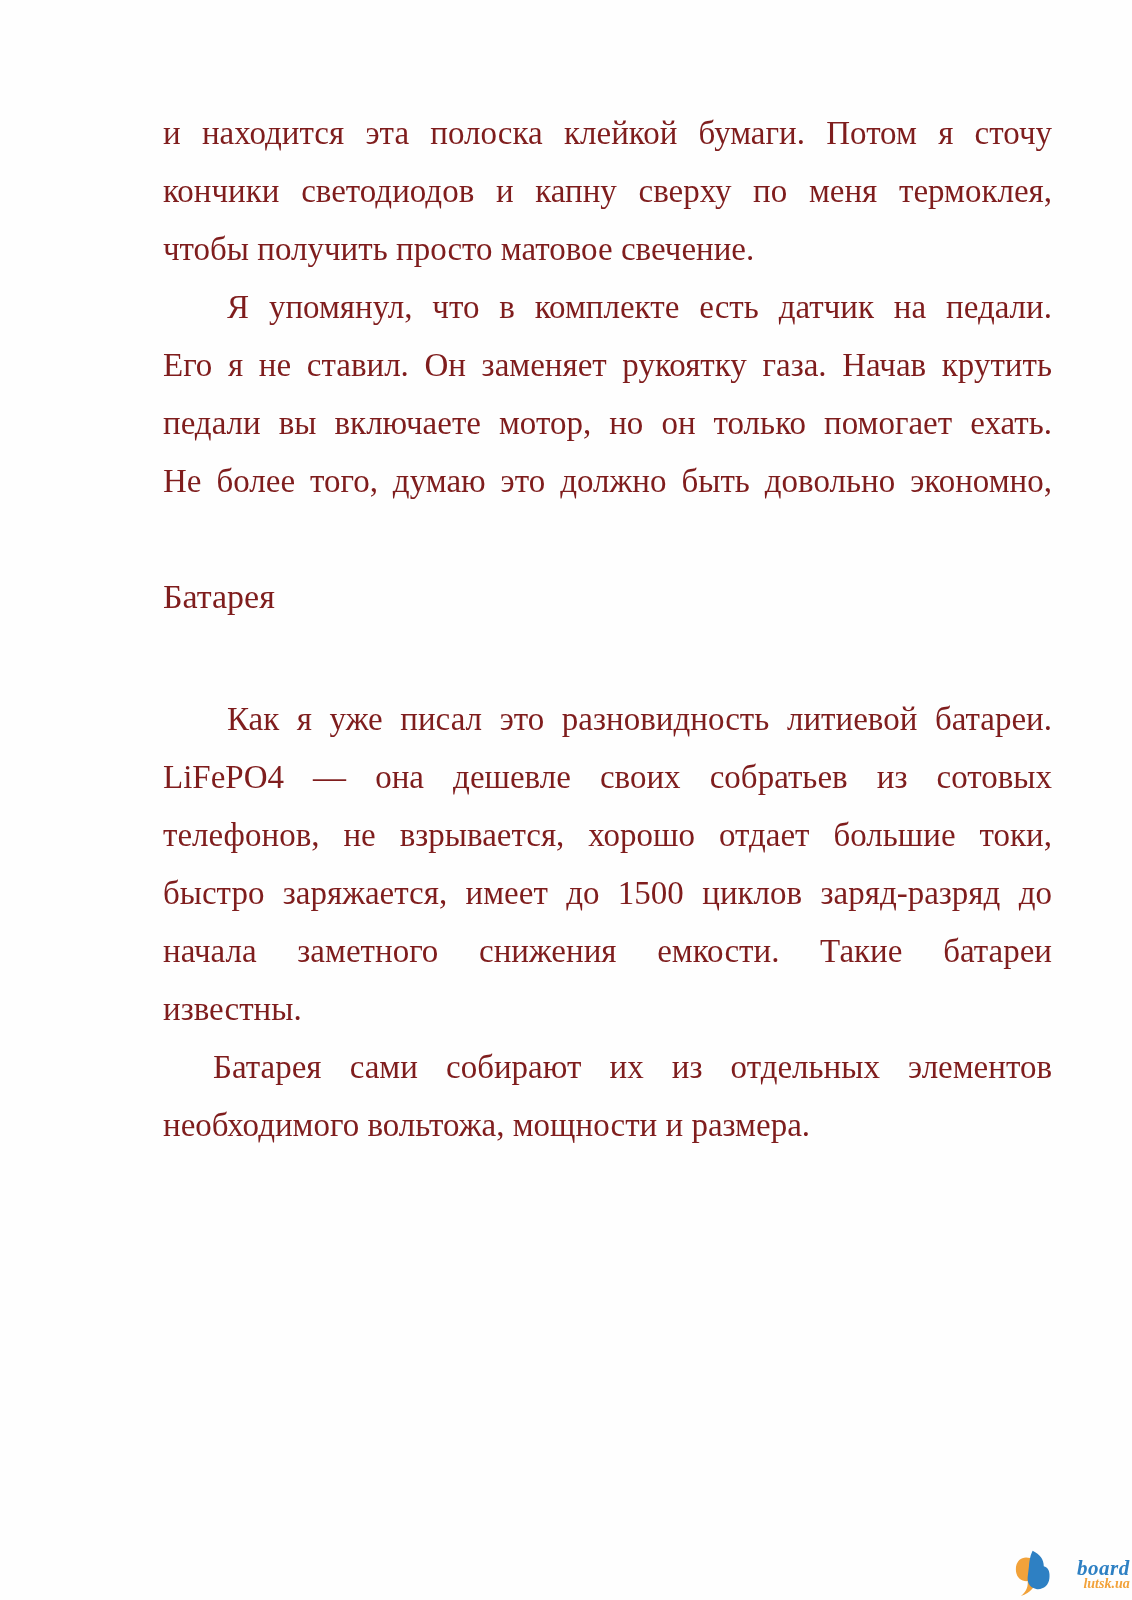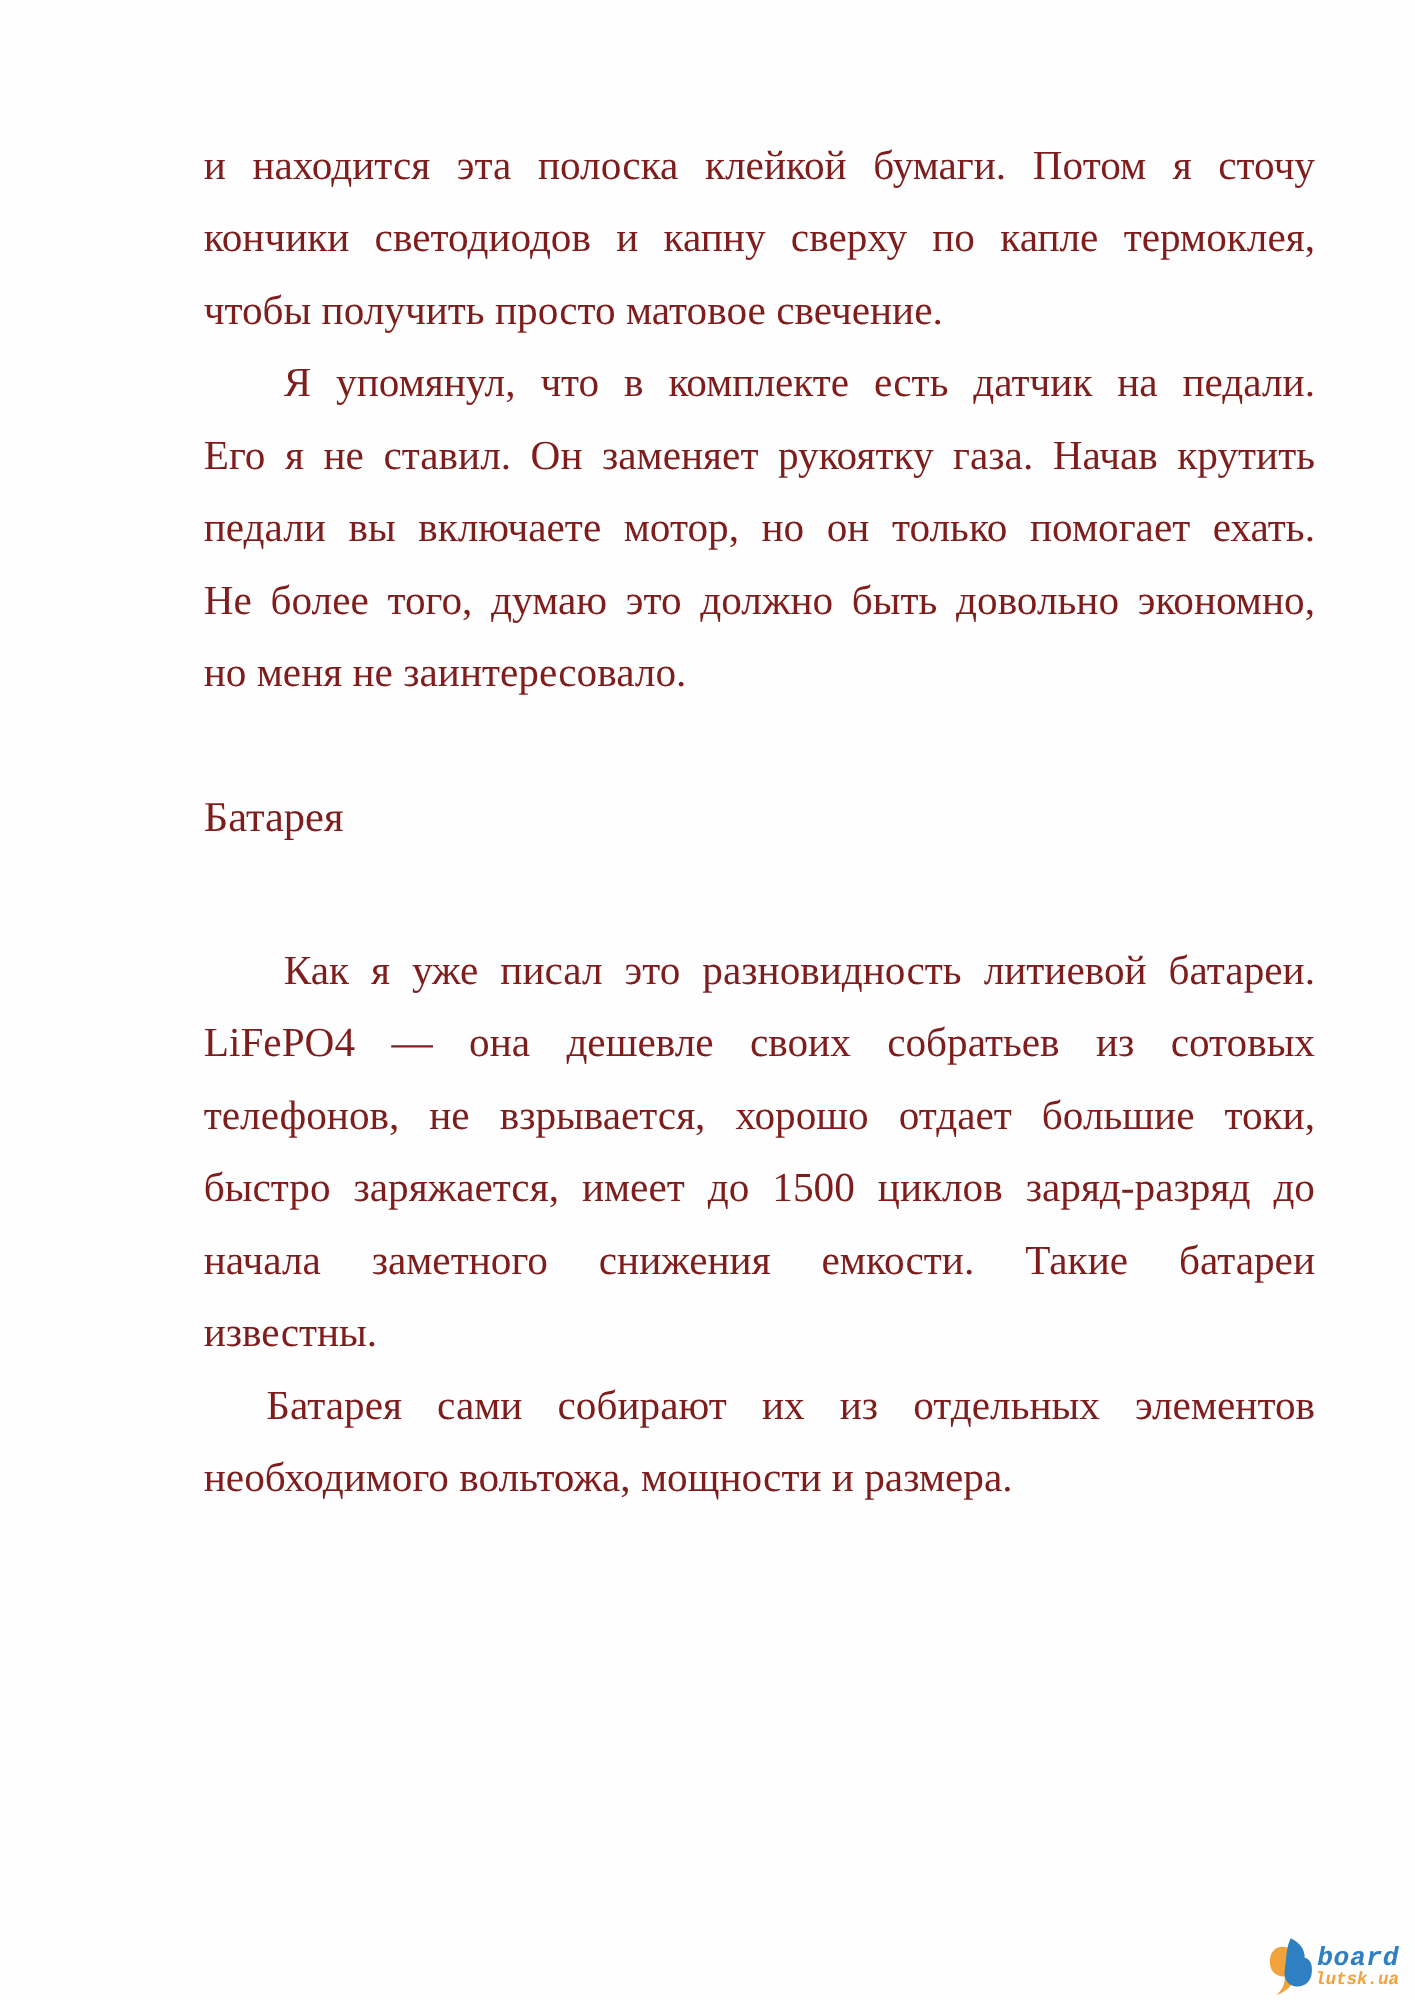--- a/index.html
+++ b/index.html
@@ -62,21 +62,22 @@
   }
   .logo {
     position: absolute;
     left: 1014px;
     top: 1549px;
     width: 114px;
     height: 48px;
     display: flex;
     align-items: center;
     cursor: pointer;
-    font-family: Liberation Mono, monospace;
+    font-family: Liberation Serif, serif;
+    gap: 25px;
   }
   .logo-bubbles {
     width: 36px;
     height: 48px;
     flex: 0 0 auto;
   }
   .logo-textcol {
     display: flex;
     flex-direction: column;
     align-items: flex-end;
@@ -99,30 +100,29 @@
 </style>
 </head>
 <body>
 
 <div class="page">
 
   <div class="textblock">
 
     <div class="para">
       <div class="line just">и находится эта полоска клейкой бумаги. Потом я сточу</div>
-      <div class="line just">кончики светодиодов и капну сверху по капле термоклея,</div>
+      <div class="line just">кончики светодиодов и капну сверху по меня термоклея,</div>
       <div class="line last">чтобы получить просто матовое свечение.</div>
     </div>
 
     <div class="para">
       <div class="line just indent">Я упомянул, что в комплекте есть датчик на педали.</div>
       <div class="line just">Его я не ставил. Он заменяет рукоятку газа. Начав крутить</div>
       <div class="line just">педали вы включаете мотор, но он только помогает ехать.</div>
       <div class="line just">Не более того, думаю это должно быть довольно экономно,</div>
-      <div class="line last">но меня не заинтересовало.</div>
     </div>
 
     <h2 class="heading">Батарея</h2>
 
     <div class="para">
       <div class="line just indent">Как я уже писал это разновидность литиевой батареи.</div>
       <div class="line just">LiFePO4 — она дешевле своих собратьев из сотовых</div>
       <div class="line just">телефонов, не взрывается, хорошо отдает большие токи,</div>
       <div class="line just">быстро заряжается, имеет до 1500 циклов заряд-разряд до</div>
       <div class="line just">начала заметного снижения емкости. Такие батареи</div>

